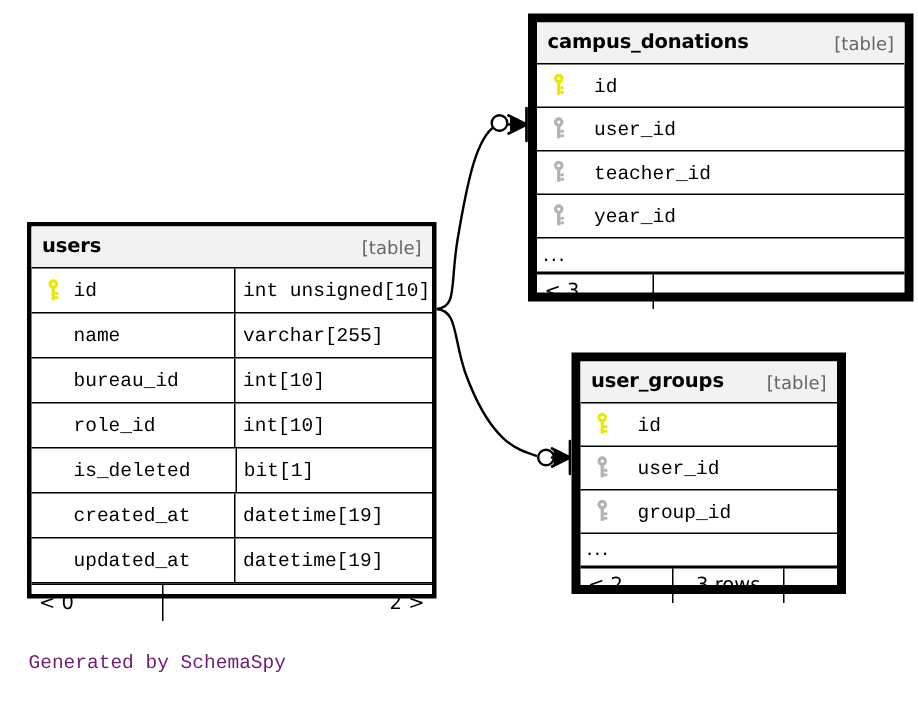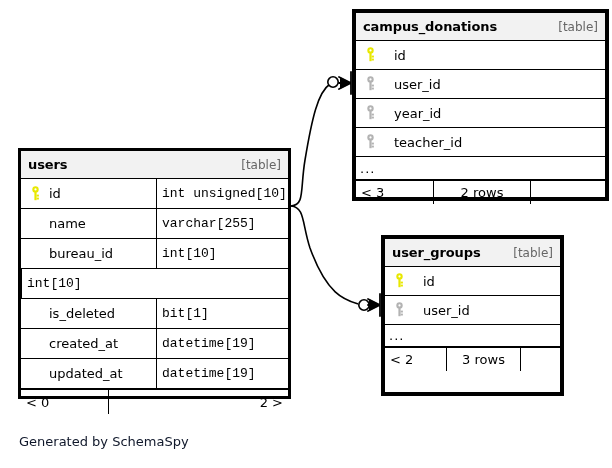--- a/index.html
+++ b/index.html
@@ -30,21 +30,21 @@
     width: 612px;
     height: 468px;
     pointer-events: none;
   }
 
   
   .entity {
     position: absolute;
     background: #ffffff;
     box-sizing: border-box;
-    border: 4px solid #000000;
+    border: 6px solid #000000;
   }
   .entity.thick {
     border-width: 3px;
   }
 
   .ent-header {
     background: #f2f2f2;
     border-bottom: 1px solid #000000;
     display: flex;
     align-items: center;
@@ -75,20 +75,21 @@
 
   .col-name {
     display: flex;
     align-items: center;
     box-sizing: border-box;
     font-size: 13px;
     white-space: nowrap;
     overflow: hidden;
     flex: 1 1 auto;
     padding-left: 6px;
+    font-family: Liberation Mono, monospace;
   }
   .col-type {
     display: flex;
     align-items: center;
     box-sizing: border-box;
     font-size: 13px;
     white-space: nowrap;
     border-left: 1px solid #000000;
     padding-left: 5px;
     font-family: Liberation Mono, monospace;
@@ -132,22 +133,23 @@
   .foot-left   { justify-content: flex-start; }
   .foot-center { justify-content: center; }
   .foot-right  { justify-content: flex-end; }
 
   
   #credit {
     position: absolute;
     left: 19px;
     top: 434px;
     font-size: 13px;
-    color: #0f172a;
-    white-space: nowrap;
+    color: #701a75;
+    white-space: nowrap;
+    font-family: Liberation Mono, monospace;
   }
 </style>
 </head>
 <body>
 
 <div id="canvas">
 
   <svg id="edges" viewBox="0 0 612 468" width="612" height="468">
 
     <g>
@@ -198,20 +200,24 @@
 
     <div class="col-row" style="height:30px;text-align:center;">
       <div class="col-name">
         <span class="keyslot"></span>
         <span class="col-label">bureau_id</span>
       </div>
       <div class="col-type" style="width:132px;">int[10]</div>
     </div>
 
     <div class="col-row" style="height:30px;">
+      <div class="col-name">
+        <span class="keyslot"></span>
+        <span class="col-label">role_id</span>
+      </div>
       <div class="col-type" style="width:132px;">int[10]</div>
     </div>
 
     <div class="col-row" style="height:30px;gap:30px;">
       <div class="col-name">
         <span class="keyslot"></span>
         <span class="col-label">is_deleted</span>
       </div>
       <div class="col-type" style="width:132px;">bit[1]</div>
     </div>
@@ -279,44 +285,43 @@
       <div class="col-name">
         <span class="keyslot">
           <svg width="9" height="16" viewBox="0 0 9 16">
             <circle cx="4.5" cy="3.4" r="3.2" fill="#b3b3b3"></circle>
             <circle cx="4.5" cy="3.4" r="1.1" fill="#ffffff"></circle>
             <rect x="3.4" y="5.2" width="2.2" height="9" fill="#b3b3b3"></rect>
             <rect x="5.6" y="8.6" width="2.3" height="1.9" fill="#b3b3b3"></rect>
             <rect x="5.6" y="11.6" width="2.3" height="1.9" fill="#b3b3b3"></rect>
           </svg>
         </span>
+        <span class="col-label" style="padding-left:15px;">teacher_id</span>
+      </div>
+    </div>
+
+    <div class="col-row" style="height:29px;">
+      <div class="col-name">
+        <span class="keyslot">
+          <svg width="9" height="16" viewBox="0 0 9 16">
+            <circle cx="4.5" cy="3.4" r="3.2" fill="#b3b3b3"></circle>
+            <circle cx="4.5" cy="3.4" r="1.1" fill="#ffffff"></circle>
+            <rect x="3.4" y="5.2" width="2.2" height="9" fill="#b3b3b3"></rect>
+            <rect x="5.6" y="8.6" width="2.3" height="1.9" fill="#b3b3b3"></rect>
+            <rect x="5.6" y="11.6" width="2.3" height="1.9" fill="#b3b3b3"></rect>
+          </svg>
+        </span>
         <span class="col-label" style="padding-left:15px;">year_id</span>
-      </div>
-    </div>
-
-    <div class="col-row" style="height:29px;">
-      <div class="col-name">
-        <span class="keyslot">
-          <svg width="9" height="16" viewBox="0 0 9 16">
-            <circle cx="4.5" cy="3.4" r="3.2" fill="#b3b3b3"></circle>
-            <circle cx="4.5" cy="3.4" r="1.1" fill="#ffffff"></circle>
-            <rect x="3.4" y="5.2" width="2.2" height="9" fill="#b3b3b3"></rect>
-            <rect x="5.6" y="8.6" width="2.3" height="1.9" fill="#b3b3b3"></rect>
-            <rect x="5.6" y="11.6" width="2.3" height="1.9" fill="#b3b3b3"></rect>
-          </svg>
-        </span>
-        <span class="col-label" style="padding-left:15px;">teacher_id</span>
       </div>
     </div>
 
     <div class="ellipsis-row" style="height:23px;">...</div>
 
     <div class="ent-footer" style="height:24px;">
       <div class="foot-cell foot-left" style="width:78px;">&lt; 3</div>
-      <div class="foot-cell foot-center" style="width:97px;">2 rows</div>
       <div class="foot-cell foot-right" style="flex:1;"></div>
     </div>
   </div>
 
   <div class="entity" id="tbl-user-groups" style="left:381px; top:235px; width:183px; height:161px;">
 
     <div class="ent-header" style="height:28px;gap:17px;">
       <span class="ent-title">user_groups</span>
       <span class="ent-tag">[table]</span>
     </div>
@@ -344,20 +349,34 @@
             <circle cx="4.5" cy="3.4" r="1.1" fill="#ffffff"></circle>
             <rect x="3.4" y="5.2" width="2.2" height="9" fill="#b3b3b3"></rect>
             <rect x="5.6" y="8.6" width="2.3" height="1.9" fill="#b3b3b3"></rect>
             <rect x="5.6" y="11.6" width="2.3" height="1.9" fill="#b3b3b3"></rect>
           </svg>
         </span>
         <span class="col-label" style="padding-left:15px;">user_id</span>
       </div>
     </div>
 
+    <div class="col-row" style="height:29px;">
+      <div class="col-name">
+        <span class="keyslot">
+          <svg width="9" height="16" viewBox="0 0 9 16">
+            <circle cx="4.5" cy="3.4" r="3.2" fill="#b3b3b3"></circle>
+            <circle cx="4.5" cy="3.4" r="1.1" fill="#ffffff"></circle>
+            <rect x="3.4" y="5.2" width="2.2" height="9" fill="#b3b3b3"></rect>
+            <rect x="5.6" y="8.6" width="2.3" height="1.9" fill="#b3b3b3"></rect>
+            <rect x="5.6" y="11.6" width="2.3" height="1.9" fill="#b3b3b3"></rect>
+          </svg>
+        </span>
+        <span class="col-label" style="padding-left:15px;">group_id</span>
+      </div>
+    </div>
 
     <div class="ellipsis-row" style="height:22px;">...</div>
 
     <div class="ent-footer" style="height:24px;">
       <div class="foot-cell foot-left" style="width:62px;">&lt; 2</div>
       <div class="foot-cell foot-center" style="width:74px;text-align:center;">3 rows</div>
       <div class="foot-cell foot-right" style="flex:1;"></div>
     </div>
   </div>
 

